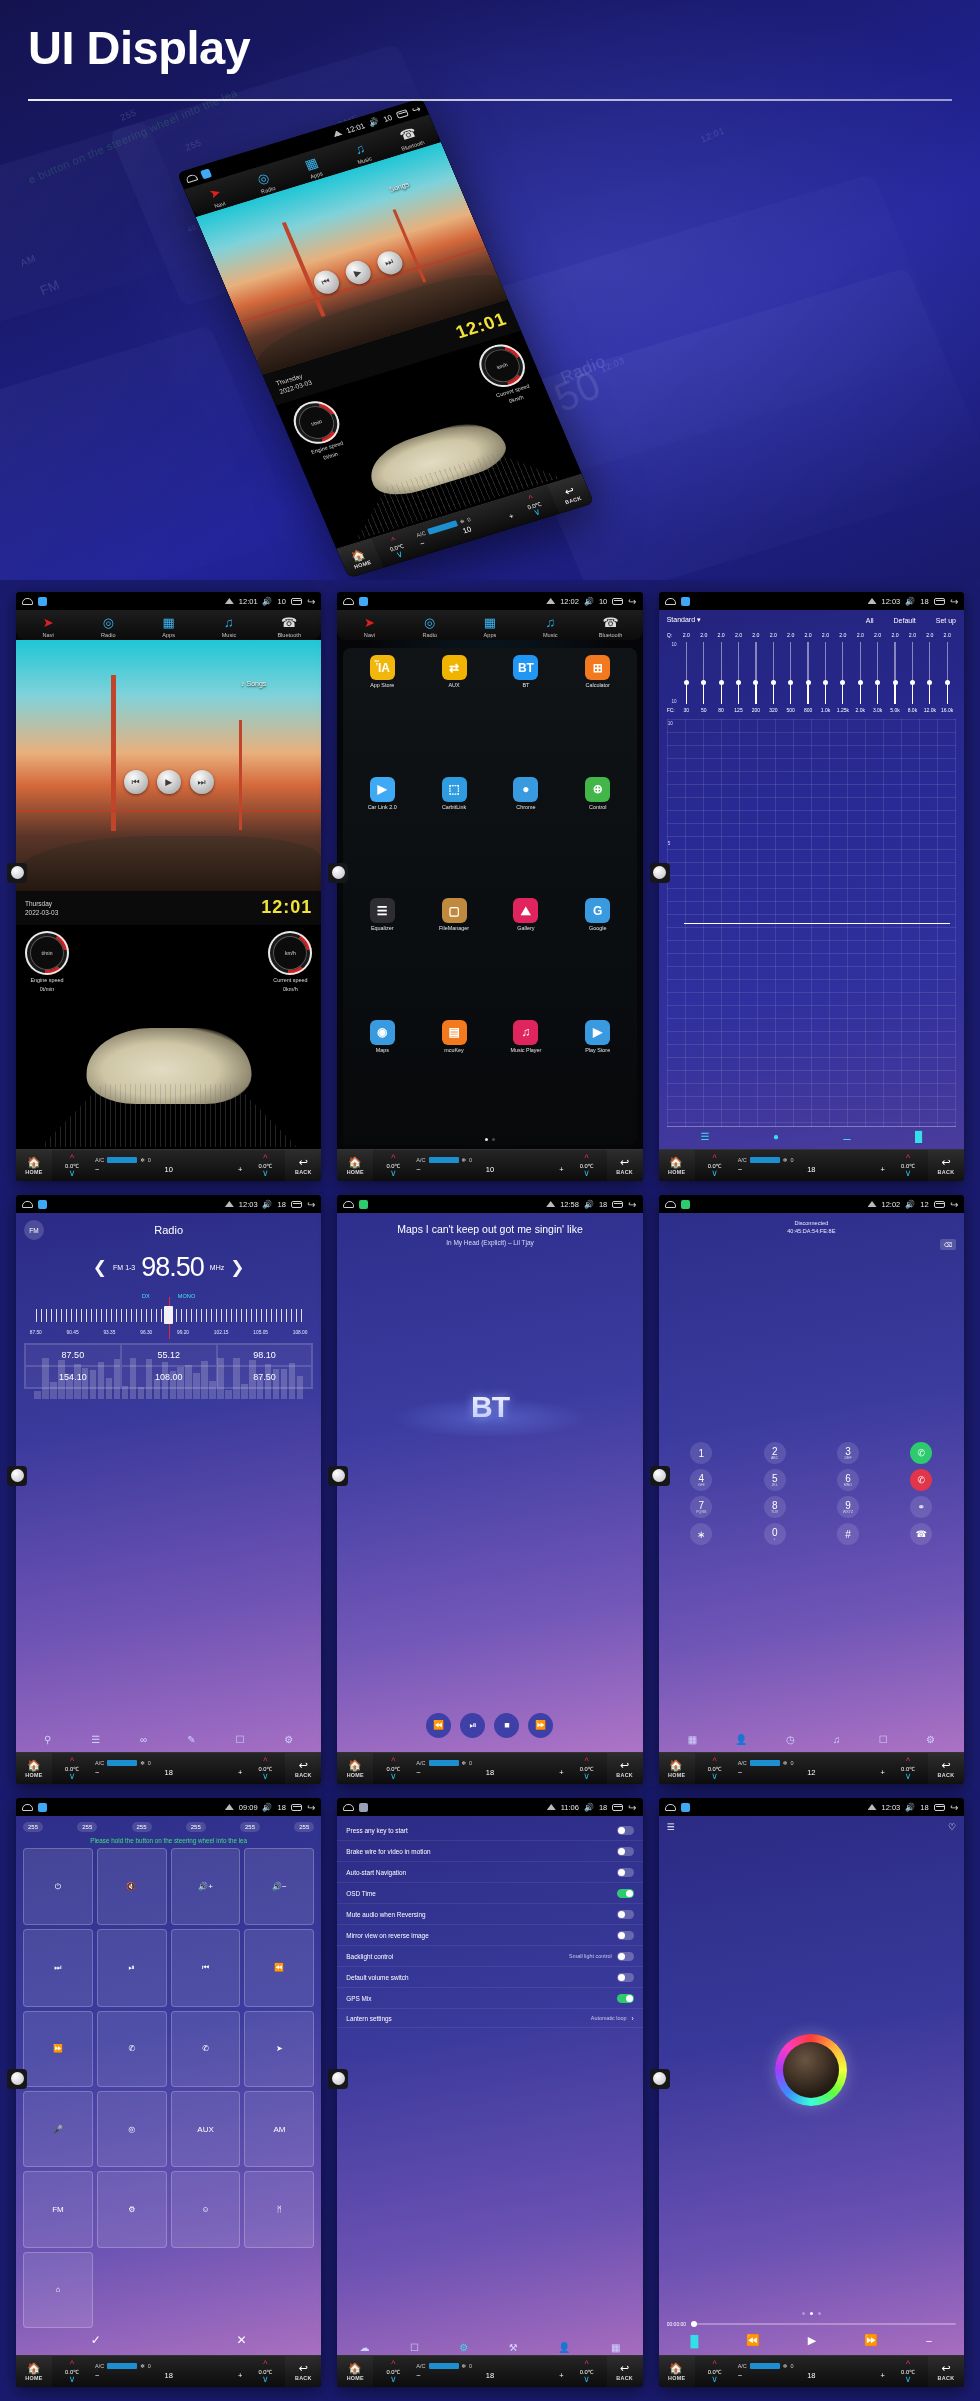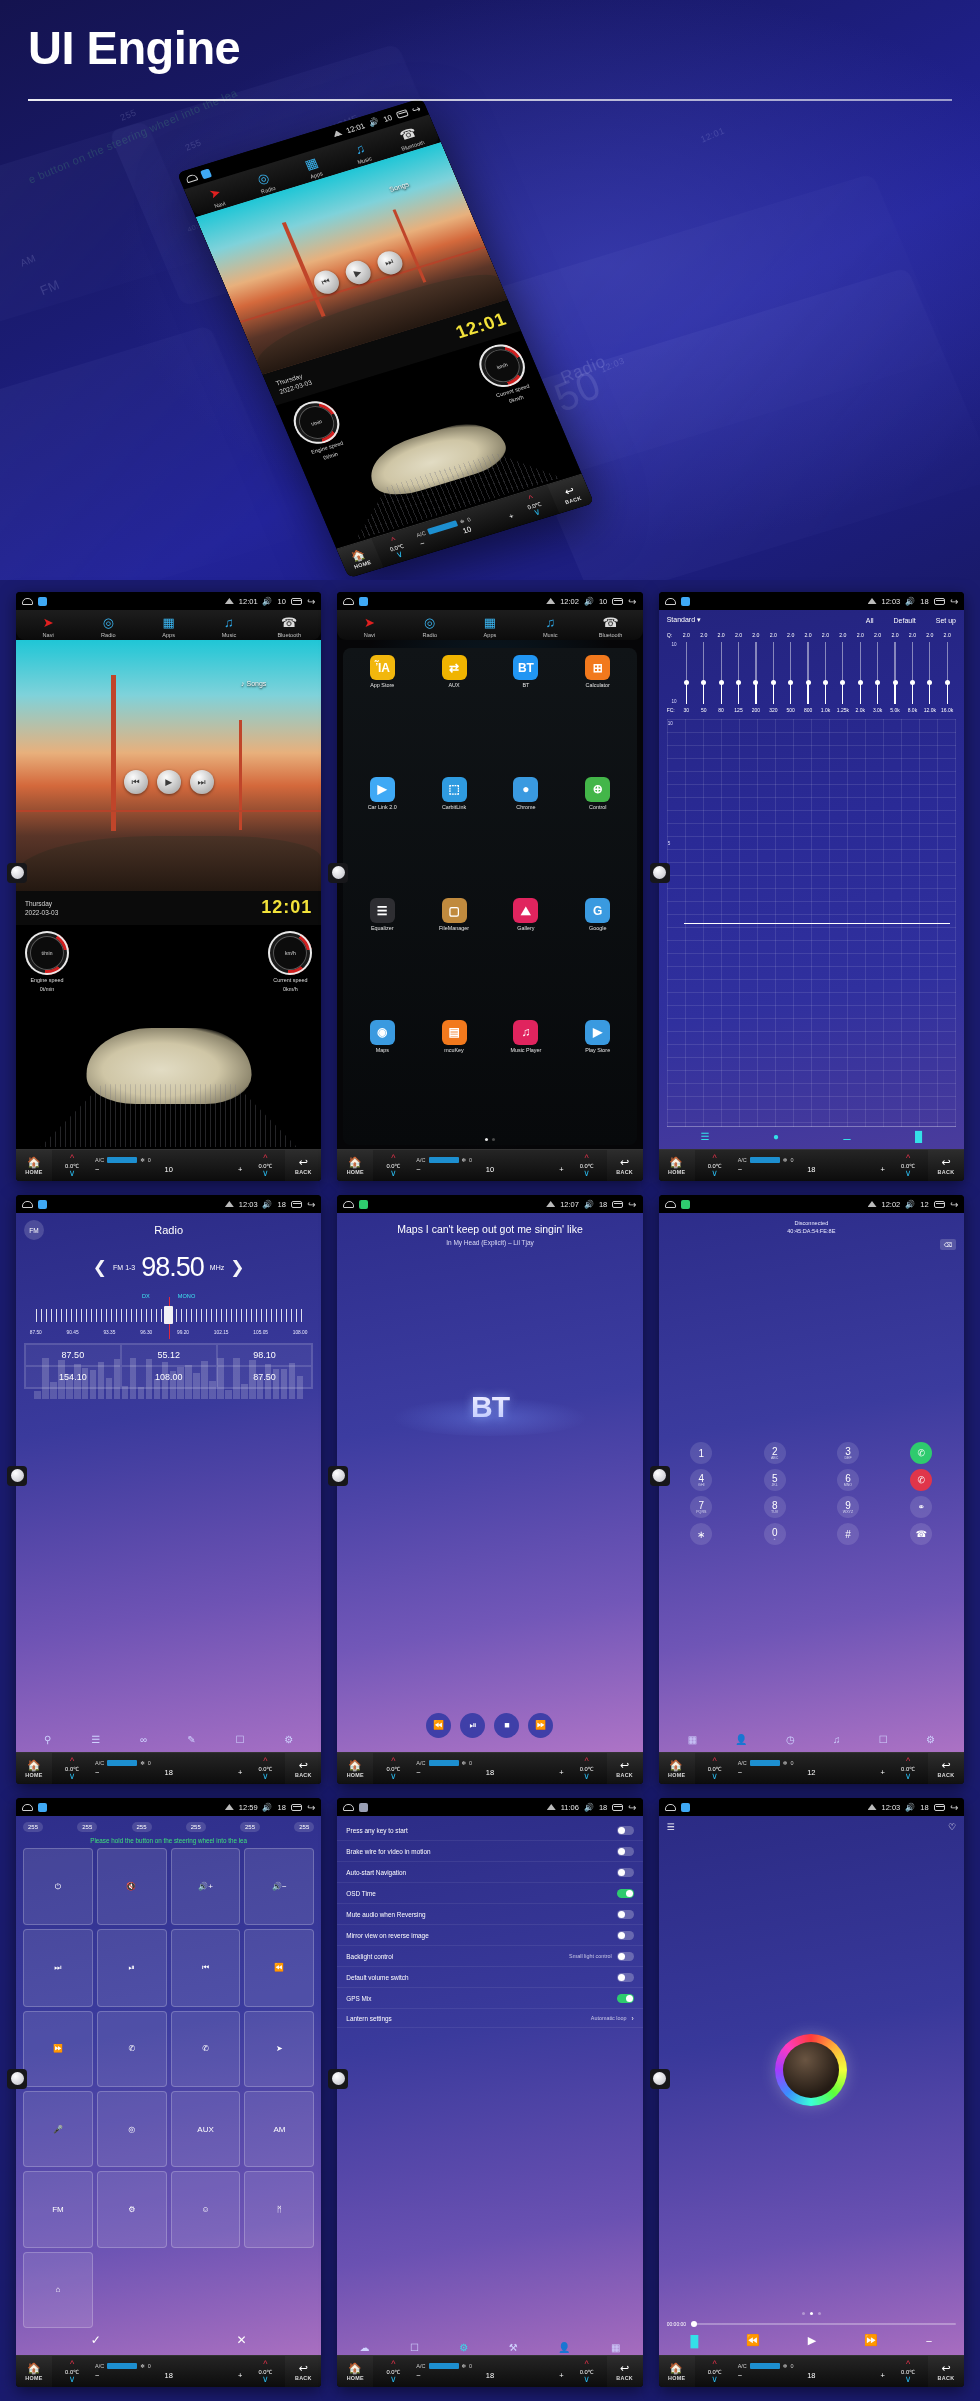--- a/index.html
+++ b/index.html
@@ -309,21 +309,21 @@
   <div class="ghost-txt" style="left:120px;top:110px;transform:rotate(-23deg);font-size:9px;">255</div>
   <div class="ghost-txt" style="left:185px;top:140px;transform:rotate(-23deg);font-size:9px;">255</div>
   <div class="ghost-txt" style="left:250px;top:170px;transform:rotate(-23deg);font-size:9px;">255</div>
   <div class="ghost-txt" style="left:700px;top:130px;transform:rotate(-23deg);font-size:9px;">12:01</div>
   <div class="ghost-txt" style="left:600px;top:360px;transform:rotate(-23deg);font-size:9px;">12:03</div>
   <div class="ghost-txt" style="left:330px;top:118px;transform:rotate(-23deg);font-size:9px;">HOME</div>
   <div class="ghost-txt" style="left:195px;top:200px;transform:rotate(-23deg);font-size:8px;">Disconnected</div>
   <div class="ghost-txt" style="left:185px;top:213px;transform:rotate(-23deg);font-size:7px;">40:45:DA:54:FE:8E</div>
   <div class="ghost-txt" style="left:345px;top:185px;transform:rotate(-23deg);font-size:8px;">0.0\u2103</div>
 
-  <div id="hero-title">UI Engine</div>
+  <div id="hero-title">UI Display</div>
   <div id="hero-rule"></div>
 
   <div id="hero-device">
     <div class="dev" style="height:100%;">
       <div class="statusbar">
         <span class="sb-left">
             <span class="ic homeish"></span>
             <span class="ic miniapp"></span>
           </span>
         <span class="sb-right">
@@ -1046,21 +1046,21 @@
         <i></i>
       </div>
     <div class="dev">
       <div class="statusbar">
         <span class="sb-left">
             <span class="ic homeish"></span>
             <span class="ic miniapp" style="background:#2ecb6e;"></span>
           </span>
         <span class="sb-right">
             <span class="ic sig"></span>
-            <span>12:07</span>
+            <span>12:58</span>
             <span class="spk">🔊</span>
             <span>18</span>
             <span class="ic recent"></span>
             <span class="backic">↩</span>
           </span>
       </div>
       <div class="s-bt">
         <div class="bt-title">Maps I can't keep out got me singin' like</div>
         <div class="bt-sub">In My Head (Explicit) – Lil Tjay</div>
         <div class="bt-logo">
@@ -1241,21 +1241,21 @@
         <i></i>
       </div>
     <div class="dev">
       <div class="statusbar">
         <span class="sb-left">
             <span class="ic homeish"></span>
             <span class="ic miniapp"></span>
           </span>
         <span class="sb-right">
             <span class="ic sig"></span>
-            <span>12:59</span>
+            <span>09:09</span>
             <span class="spk">🔊</span>
             <span>18</span>
             <span class="ic recent"></span>
             <span class="backic">↩</span>
           </span>
       </div>
       <div class="s-swc">
         <div class="swc-vals" id="swc-vals">
             <span>255</span>
             <span>255</span>

